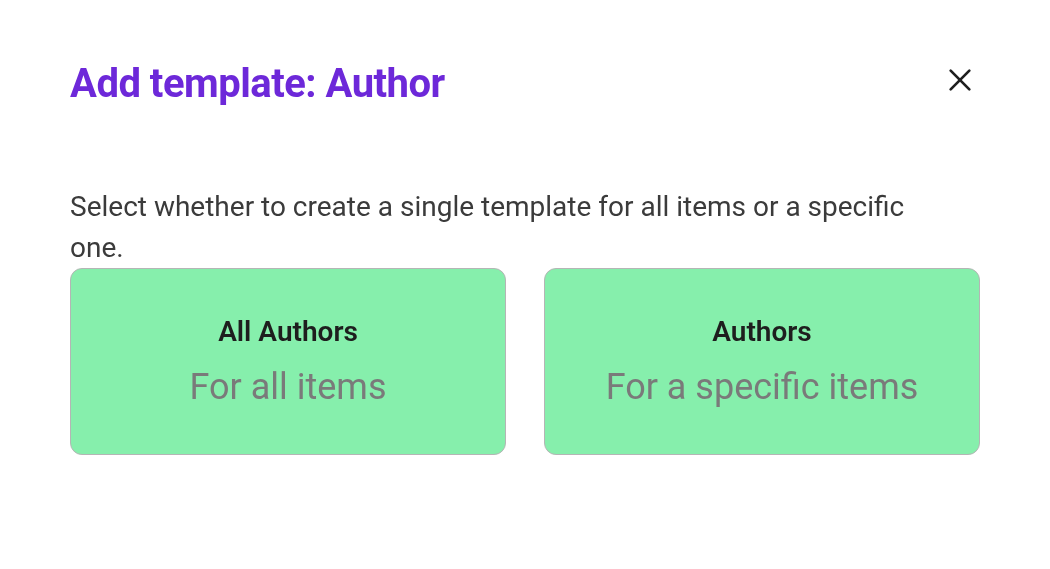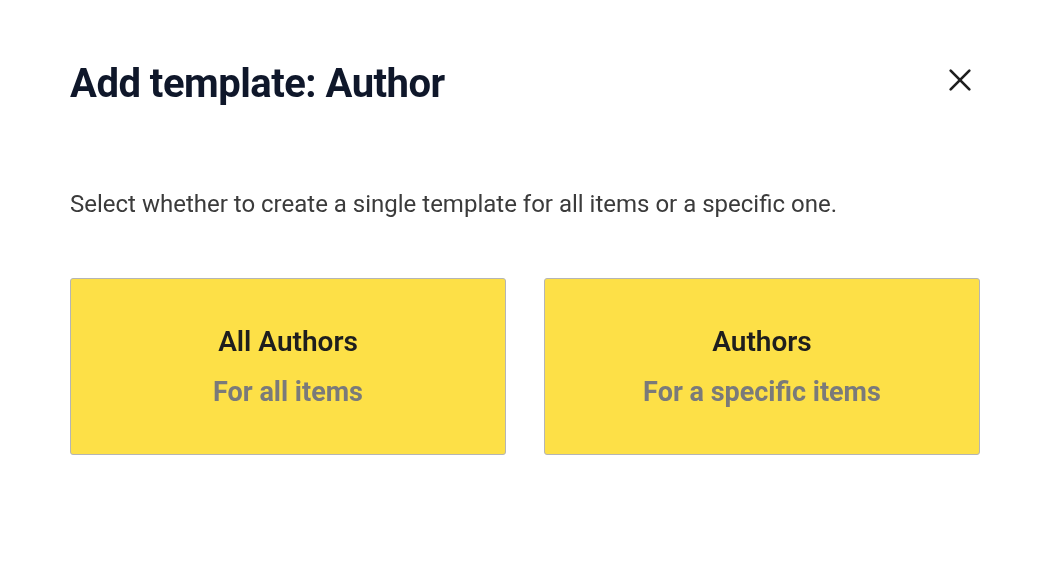--- a/index.html
+++ b/index.html
@@ -19,67 +19,66 @@
     }
     .header {
       display: flex;
       justify-content: space-between;
       align-items: flex-start;
       margin-bottom: 80px;
     }
     .title {
       font-size: 40px;
       font-weight: 700;
-      color: #0f172a;
+      color: #6d28d9;
       letter-spacing: -0.5px;
     }
     .close-btn {
       background: none;
       border: none;
       cursor: pointer;
       padding: 4px;
       display: flex;
       align-items: center;
       justify-content: center;
       color: #1e1e1e;
     }
     .close-btn svg {
       width: 32px;
       height: 32px;
     }
     .description {
-      font-size: 24px;
+      font-size: 28px;
       font-weight: 400;
       color: #3b3b3b;
       line-height: 1.45;
-      margin-bottom: 56px;
       max-width: 880px;
     }
     .options {
       display: flex;
       gap: 38px;
     }
     .option-card {
       flex: 1;
       border: 1px solid #b5b5b5;
-      border-radius: 3px;
+      border-radius: 12px;
       padding: 46px 20px;
       text-align: center;
       cursor: pointer;
-      background: #fde047;
+      background: #86efac;
     }
     .option-title {
       font-size: 28px;
       font-weight: 600;
       color: #1e1e1e;
       margin-bottom: 18px;
     }
     .option-subtitle {
-      font-size: 27px;
-      font-weight: 700;
+      font-size: 36px;
+      font-weight: 400;
       color: #7a7a7a;
     }
   </style>
 </head>
 <body>
 
 <div class="modal">
   <div class="header">
     <h1 class="title">Add template: Author</h1>
     <button class="close-btn">

